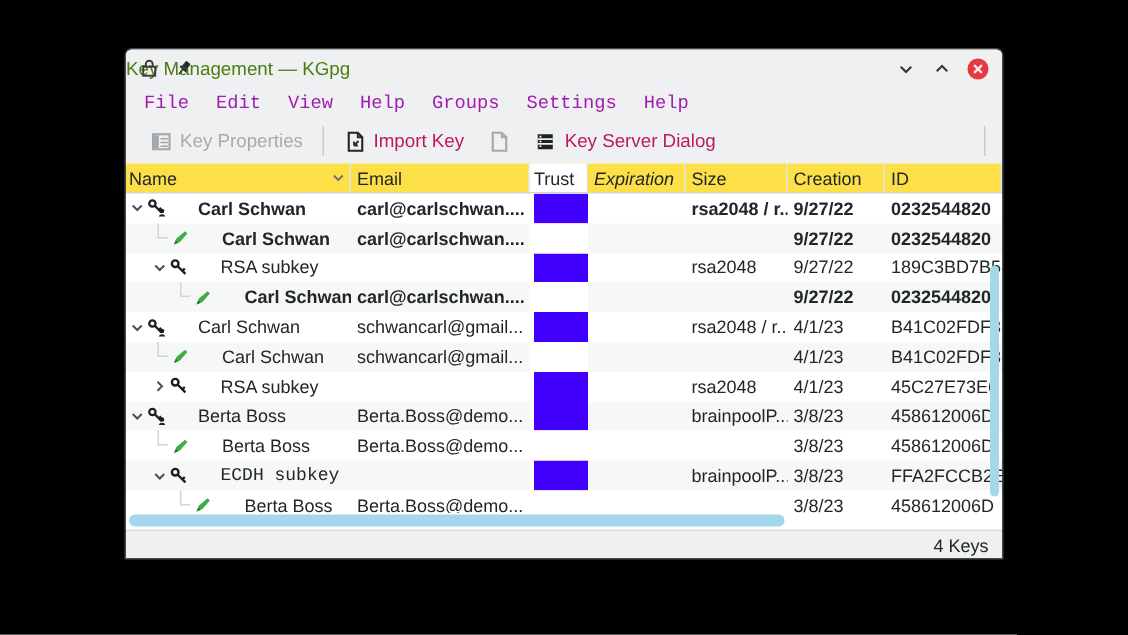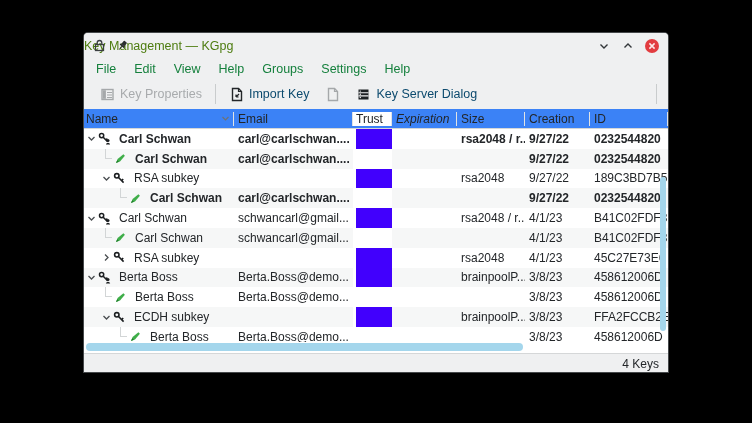--- a/index.html
+++ b/index.html
@@ -16,51 +16,51 @@
     color:#232629;font-size:12px;
   }
   
   .titlebar{position:relative;height:25px;display:flex;align-items:center;background:#eff0f1;}
   .tb-left{display:flex;align-items:center;gap:7px;padding-left:7px;z-index:2;}
   .tb-title{position:absolute;left:0;right:0;font-size:12.5px;color:#4d7c0f;}
   .tb-right{margin-left:auto;display:flex;align-items:center;gap:8px;padding-right:8px;z-index:2;}
   .tb-btn{display:inline-flex;align-items:center;justify-content:center;width:16px;height:16px;cursor:default;}
   
   .menubar{height:21px;display:flex;align-items:center;padding-left:3px;background:#eff0f1;}
-  .menu-item{padding:2px 9px;font-size:12.5px;color:#15803d;border-radius:2px;}
+  .menu-item{padding:2px 9px;font-size:12.5px;color:#a21caf;border-radius:2px;font-family:Liberation Mono, monospace;}
   
   .toolbar{height:30px;display:flex;align-items:center;padding:0 6px 0 8px;background:#eff0f1;}
-  .tbtn{display:inline-flex;align-items:center;gap:5px;padding:4px 8px;font-size:12.5px;color:#0c4a6e;border-radius:2px;white-space:nowrap;}
+  .tbtn{display:inline-flex;align-items:center;gap:5px;padding:4px 8px;font-size:12.5px;color:#be185d;border-radius:2px;white-space:nowrap;}
   .tbtn.disabled{color:#a8abad;}
   .tsep{width:1px;height:20px;background:#c9cccd;margin:0 5px;}
   .tspacer{flex:1;}
   
   .tableview{position:relative;height:233px;background:#fff;}
-  .thead{display:flex;height:20px;background:#3b82f6;border-bottom:1px solid #d4d7d8;box-sizing:border-box;align-items:center;}
+  .thead{display:flex;height:20px;background:#fde047;border-bottom:1px solid #d4d7d8;box-sizing:border-box;}
   .hcell{display:flex;align-items:center;padding-left:4px;font-size:12px;color:#232629;border-right:1px solid #e1e3e4;box-sizing:border-box;overflow:hidden;white-space:nowrap;}
   .hcell .sort{margin-left:auto;margin-right:3px;display:inline-flex;}
   .tbody{height:213px;overflow:hidden;}
   .row{display:flex;height:19.8px;align-items:stretch;background:#fff;}
   .row.alt{background:#f6f7f7;}
   .cell{display:flex;align-items:center;overflow:hidden;white-space:nowrap;box-sizing:border-box;font-size:12px;color:#232629;}
   .row.bold .bindable{font-weight:bold;}
   .c-name{width:150px;padding-left:2px;}
   .c-email{width:119px;padding-left:4px;}
   .c-trust{width:39px;background:#fff;padding-left:3px;}
   .c-exp{width:65px;padding-left:4px;font-style:italic;}
   .c-size{width:68px;padding-left:4px;}
   .c-creation{width:65px;padding-left:4px;}
   .c-id{flex:1;padding-left:4px;}
   .trust-fill{width:100%;height:100%;}
   .tree{display:flex;align-items:center;height:100%;}
   .expander{width:11px;display:inline-flex;justify-content:center;align-items:center;flex:none;}
   .connector{width:12px;height:100%;position:relative;flex:none;}
   .connector::before{content:"";position:absolute;left:4px;top:-1px;width:6px;height:10px;border-left:1px solid #d2d5d6;border-bottom:1px solid #d2d5d6;}
   .row-icon{width:14px;display:inline-flex;justify-content:center;align-items:center;flex:none;}
-  .name-label{margin-left:8px;}
+  .name-label{margin-left:21px;}
   .vscroll{position:absolute;top:20px;bottom:0;right:1px;width:7px;}
   .vhandle{margin-top:48px;width:6px;height:154px;background:#a4d6ec;border-radius:3px;}
   .hscroll{height:11px;background:#fff;position:relative;}
   .hhandle{position:absolute;left:2px;top:1px;width:437px;height:8px;background:#a4d6ec;border-radius:4px;}
   
   .statusbar{height:19px;border-top:1px solid #d5d7d8;background:#eff0f1;display:flex;align-items:center;justify-content:flex-end;padding-right:9px;font-size:12px;color:#232629;}
   svg{display:block;}
 </style>
 </head>
 <body>
@@ -404,21 +404,21 @@
             </div>
             <div class="cell c-email bindable">Berta.Boss@demo...</div>
             <div class="cell c-trust"></div>
             <div class="cell c-exp bindable"></div>
             <div class="cell c-size bindable"></div>
             <div class="cell c-creation bindable">3/8/23</div>
             <div class="cell c-id bindable">458612006D</div>
           </div>
           <div class="row alt">
             <div class="cell c-name">
-              <span class="tree" style="padding-left: 15px;">
+              <span class="tree" style="padding-left: 15px; font-family: Liberation Mono, monospace;">
                 <span class="expander">
                   <svg width="9" height="9" viewBox="0 0 9 9">
                     <polyline points="1.5,3 4.5,6 7.5,3" fill="none" stroke="#4a4e51" stroke-width="1.3"></polyline>
                   </svg>
                 </span>
                 <span class="row-icon">
                   <svg width="13" height="13" viewBox="0 0 13 13">
                     <circle cx="3.8" cy="3.8" r="2.2" fill="none" stroke="#1b1e20" stroke-width="1.6"></circle>
                     <path d="M5.5 5.5 L10.6 10.6 M8.6 8.6 L10.2 7" stroke="#1b1e20" stroke-width="1.6" fill="none"></path>
                   </svg>

